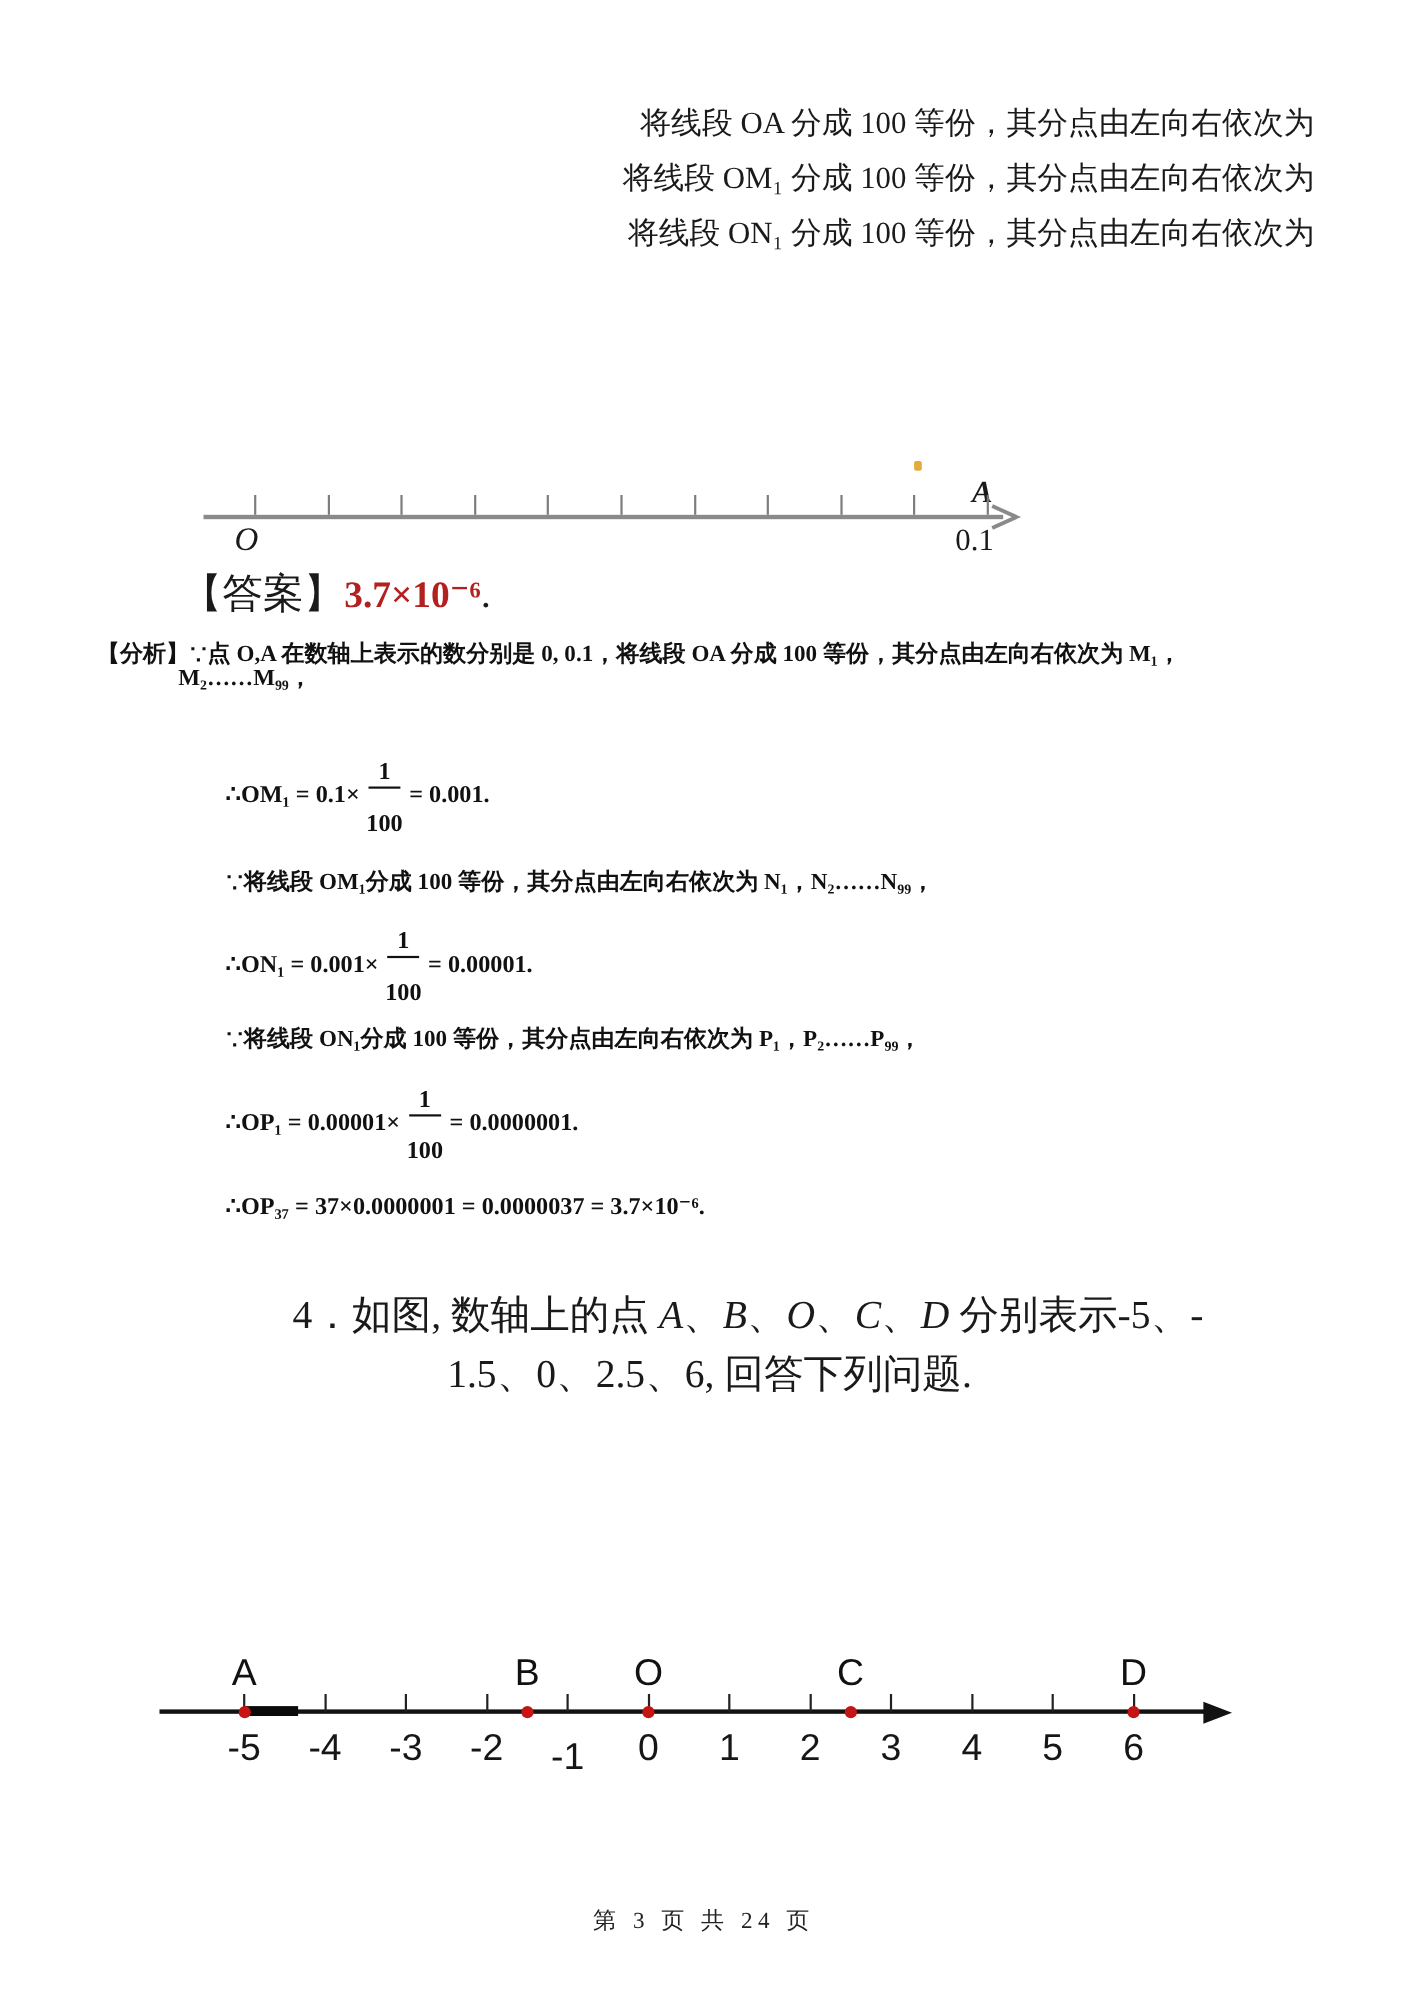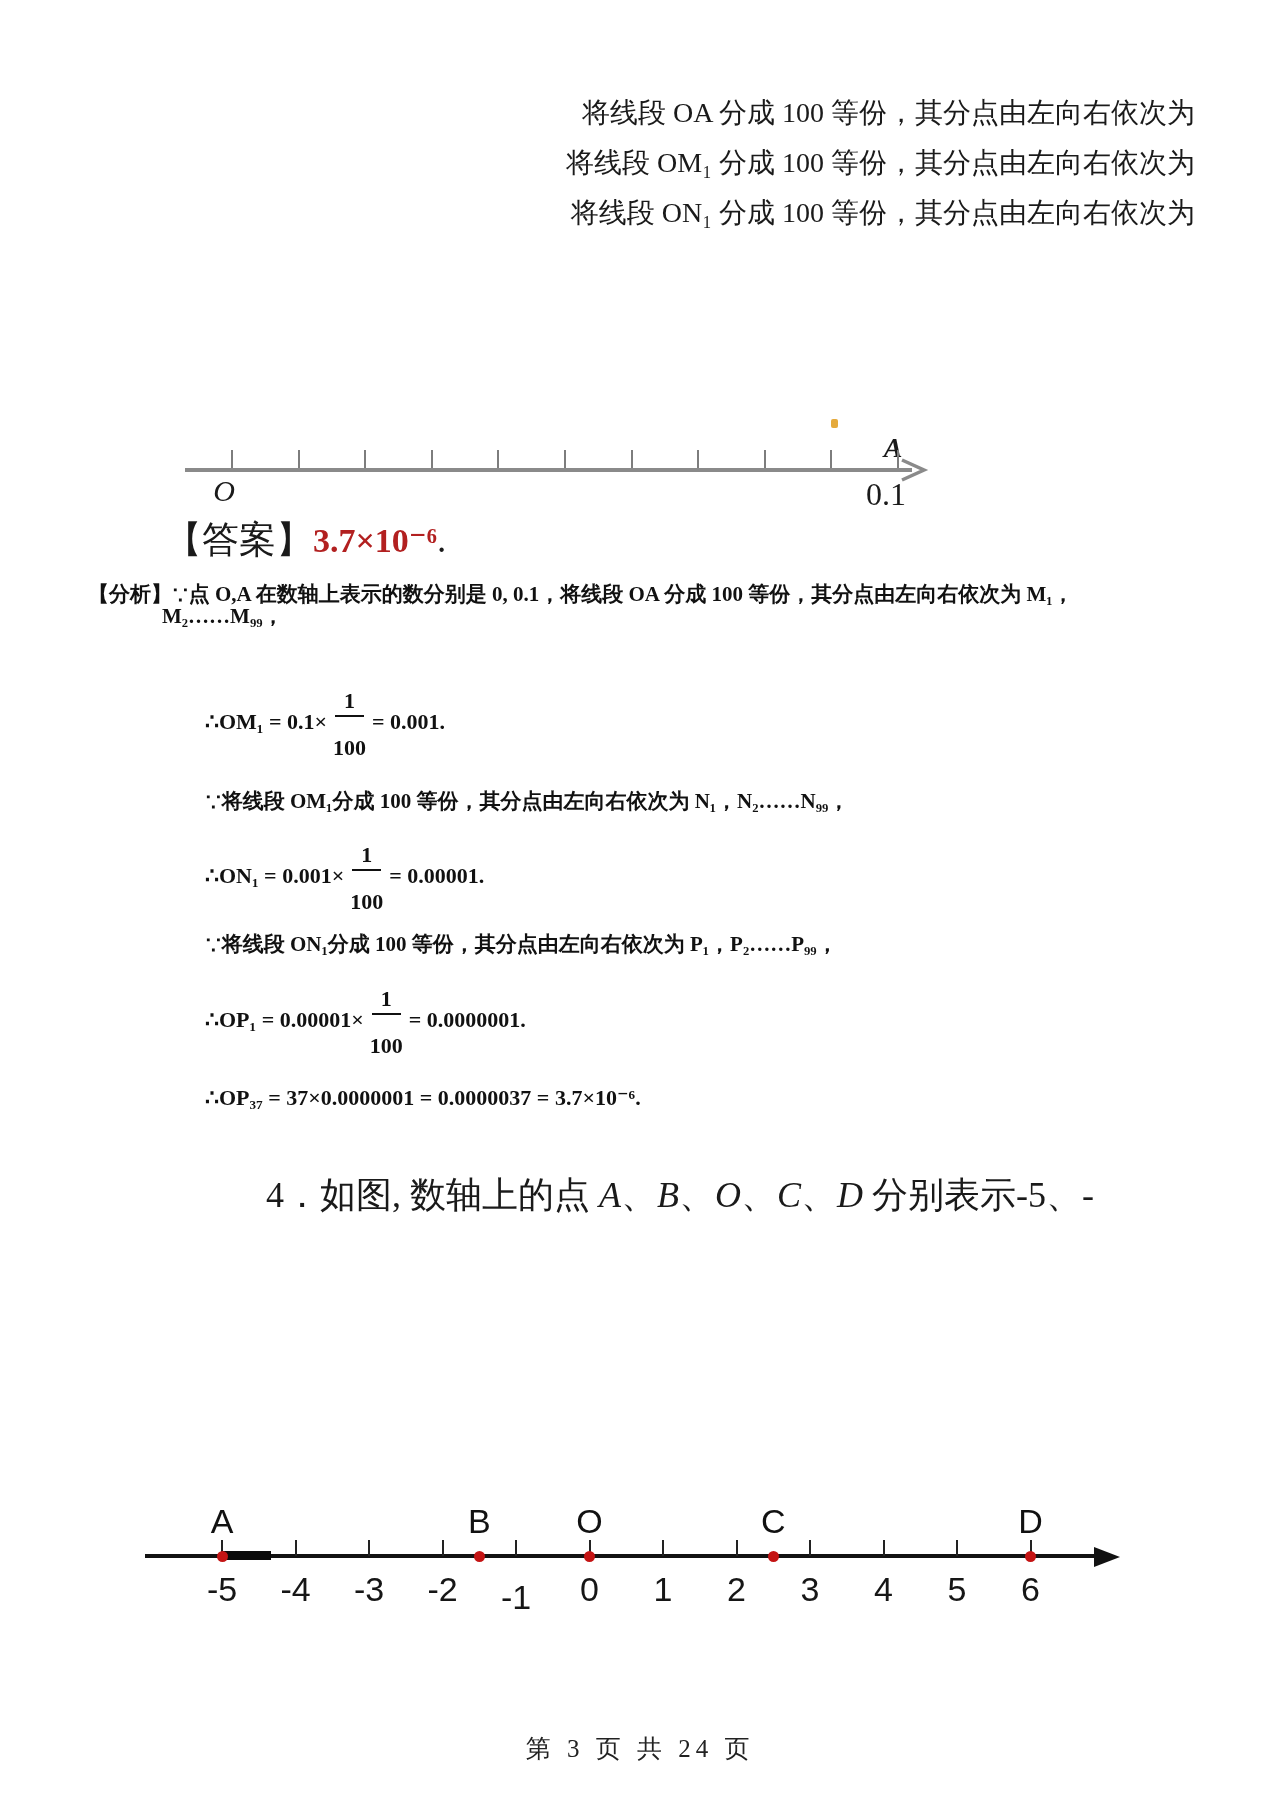--- a/index.html
+++ b/index.html
@@ -17,21 +17,21 @@
   .artifact{left:831px;top:419px;width:7px;height:9px;background:#e09b1a;border-radius:2px;opacity:.85;}
 
   
   .nl1{left:0;top:428px;width:1280px;height:82px;}
   .nl1-axis{position:absolute;left:185px;top:40px;width:727px;height:4px;background:#8a8a8a;}
   .nl1-tick{position:absolute;top:22px;width:2px;height:18px;background:#7d7d7d;}
   .nl1-O{position:absolute;left:184px;top:46px;width:80px;text-align:center;
          font-style:italic;font-size:30px;}
   .nl1-A{position:absolute;left:853px;top:4px;width:80px;text-align:center;
          font-style:italic;font-size:28px;font-weight:bold;}
-  .nl1-end{position:absolute;left:846px;top:48px;width:80px;text-align:center;font-size:32px;}
+  .nl1-end{position:absolute;left:846px;top:48px;width:80px;text-align:center;font-size:28px;}
 
   
   .answer-line{left:165px;top:515px;font-size:37px;white-space:nowrap;}
   .answer-value{font-weight:bold;font-size:34px;}
   .ana-row{font-size:21px;font-weight:600;white-space:nowrap;color:#111;}
   .ana-label{font-weight:800;}
   .formula{font-size:22px;font-weight:600;white-space:nowrap;color:#111;}
   .frac{display:inline-flex;flex-direction:column;align-items:center;vertical-align:middle;
         margin:0 6px;line-height:1.15;}
   .frac .num{border-bottom:2px solid #111;padding:0 9px 2px;}
@@ -47,21 +47,21 @@
   .nl2-axis{position:absolute;left:145px;top:54px;width:951px;height:4px;background:#121212;}
   .nl2-bold{position:absolute;left:221px;top:51px;width:50px;height:9px;background:#0a0a0a;}
   .nl2-arrow{position:absolute;left:1094px;top:47px;width:0;height:0;
              border-left:26px solid #121212;border-top:10px solid transparent;border-bottom:10px solid transparent;}
   .nl2-tick{position:absolute;top:40px;width:2px;height:16px;background:#222;}
   .nl2-num{position:absolute;width:80px;text-align:center;font-size:34px;color:#161616;}
   .nl2-label{position:absolute;top:2px;width:80px;text-align:center;font-size:34px;color:#111;}
   .nl2-dot{position:absolute;top:51px;width:11px;height:11px;border-radius:50%;background:#c41414;}
 
   
-  .footer{left:0;top:1732px;width:1280px;text-align:center;font-size:25px;letter-spacing:5px;color:#222;}
+  .footer{left:0;top:1732px;width:1280px;text-align:center;font-size:21px;letter-spacing:5px;color:#222;}
 </style>
 </head>
 <body>
 
 <div class="abs body-text">
   <div class="bline indent">将线段 OA 分成 100 等份，其分点由左向右依次为</div>
   <div class="bline indent">将线段 OM₁ 分成 100 等份，其分点由左向右依次为</div>
   <div class="bline indent">将线段 ON₁ 分成 100 等份，其分点由左向右依次为</div>
 </div>
 
@@ -121,20 +121,21 @@
       <span class="den">100</span>
     </span><span>= 0.0000001.</span>
 </div>
 
 <div class="abs formula" style="left:205px;top:1084px;">∴OP₃₇ = 37×0.0000001 = 0.0000037 = 3.7×10⁻⁶.</div>
 
 <div class="abs q4">
   <div class="bline" style="text-indent:70px;height:54px;">
     <span>4．</span><span>如图, 数轴上的点 </span><span class="itpt">A</span><span>、</span><span class="itpt">B</span><span>、</span><span class="itpt">O</span><span>、</span><span class="itpt">C</span><span>、</span><span class="itpt">D</span><span> 分别表示-5、-</span>
   </div>
+  <div class="bline" style="height:54px;">1.5、0、2.5、6, 回答下列问题.</div>
 </div>
 
 <div class="abs nl2">
   <div class="nl2-axis"></div>
   <div class="nl2-bold"></div>
   <div class="nl2-arrow"></div>
 <div class="nl2-tick" style="left: 221px;"></div>
     <div class="nl2-num" style="left: 182px; top: 70px;">-5</div>
     <div class="nl2-tick" style="left: 294.5px;"></div>
     <div class="nl2-num" style="left: 255.5px; top: 70px;">-4</div>

